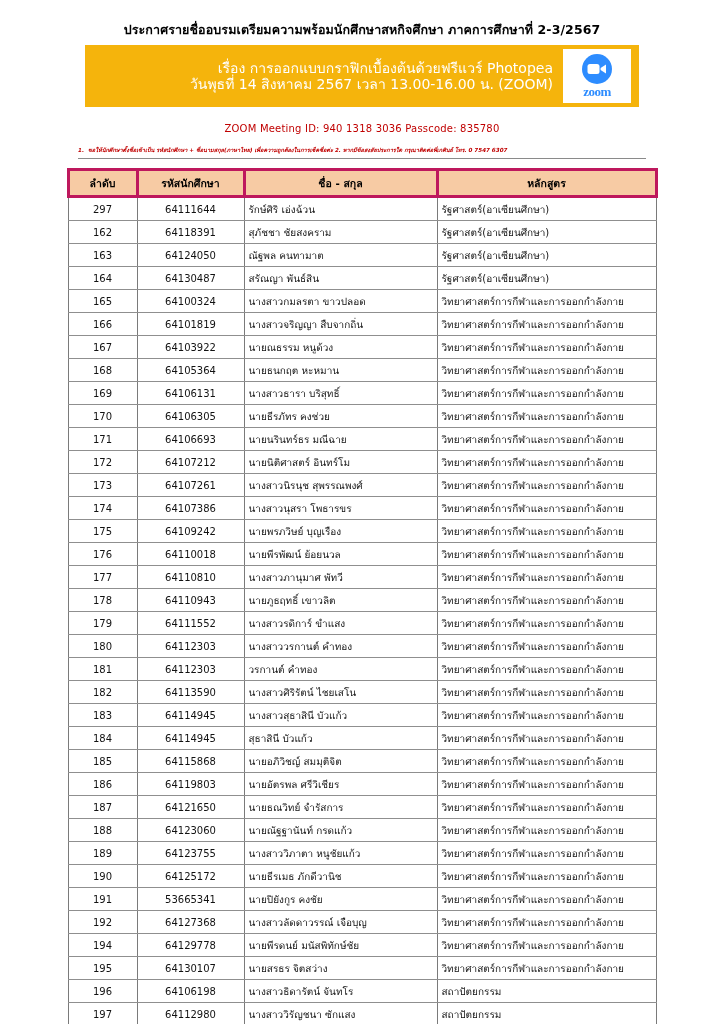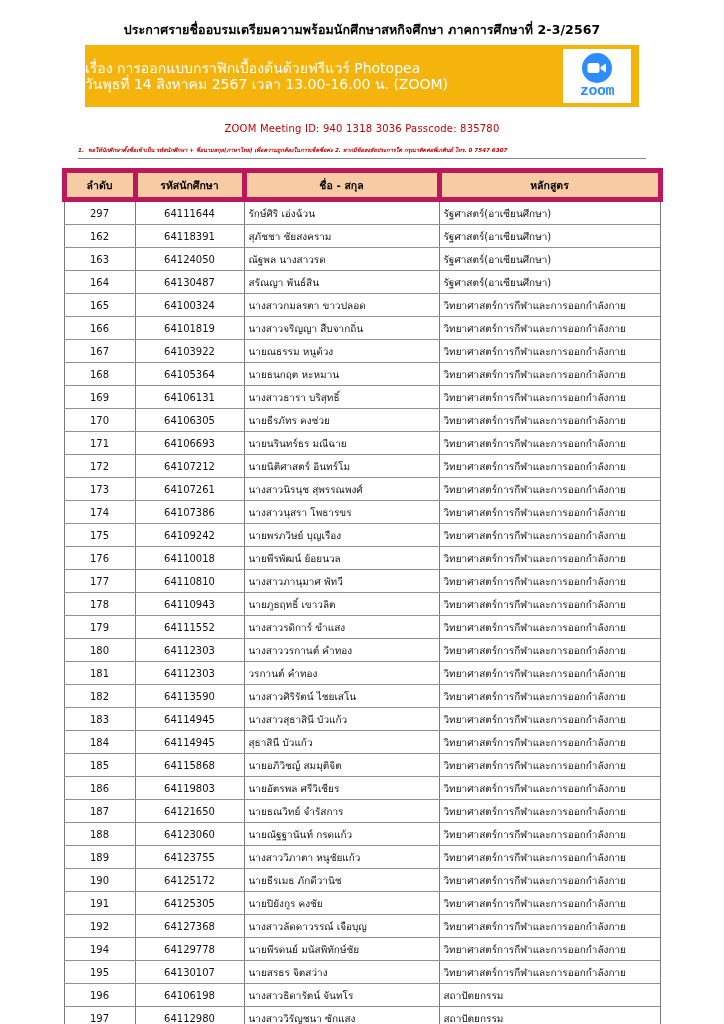--- a/index.html
+++ b/index.html
@@ -43,21 +43,21 @@
   }
   .banner-lines {
     position: absolute;
     left: 0;
     right: 86px;
     top: 0;
     bottom: 0;
     display: flex;
     flex-direction: column;
     justify-content: center;
-    align-items: flex-start;
+    align-items: flex-end;
     gap: 0;
   }
   .banner-line {
     font-size: 14px;
     color: #ffffff;
     font-weight: normal;
     line-height: 1.15;
     text-align: center;
     white-space: nowrap;
   }
@@ -78,22 +78,22 @@
   .zoom-mark {
     width: 30px;
     height: 30px;
     border-radius: 50%;
     background: #2D8CFF;
     display: flex;
     align-items: center;
     justify-content: center;
   }
   .zoom-word {
-    font-family: Liberation Mono, monospace;
-    font-size: 15px;
+    font-family: Liberation Serif, serif;
+    font-size: 13px;
     font-weight: bold;
     color: #2D8CFF;
     letter-spacing: -0.5px;
     line-height: 1;
     margin-top: 1px;
   }
 
   .meeting-line {
     text-align: center;
     color: #C00000;
@@ -126,21 +126,21 @@
 
   
   table.roster {
     margin: 9px auto 0 auto;
     width: 560px;
     border-collapse: collapse;
     table-layout: fixed;
   }
   table.roster th {
     background: #F7CBA4;
-    border: 5px solid #be185d;
+    border: 3px solid #be185d;
     font-size: 10.5px;
     font-weight: bold;
     padding: 3px 2px;
     text-align: center;
     color: #000;
     height: 18px;
   }
   table.roster td {
     border-left: 1px solid #7a7a7a;
     border-right: 1px solid #7a7a7a;
@@ -211,21 +211,21 @@
         </tr>
         <tr>
           <td class="c-no">162</td>
           <td class="c-sid">64118391</td>
           <td class="c-name">สุภัชชา ชัยสงคราม</td>
           <td class="c-prog">รัฐศาสตร์(อาเซียนศึกษา)</td>
         </tr>
         <tr>
           <td class="c-no">163</td>
           <td class="c-sid">64124050</td>
-          <td class="c-name">ณัฐพล นางสาวรด</td>
+          <td class="c-name">ณัฐพล คนทามาต</td>
           <td class="c-prog">รัฐศาสตร์(อาเซียนศึกษา)</td>
         </tr>
         <tr>
           <td class="c-no">164</td>
           <td class="c-sid">64130487</td>
           <td class="c-name">สรัณญา พันธ์สิน</td>
           <td class="c-prog">รัฐศาสตร์(อาเซียนศึกษา)</td>
         </tr>
         <tr>
           <td class="c-no">165</td>
@@ -378,21 +378,21 @@
           <td class="c-prog">วิทยาศาสตร์การกีฬาและการออกกำลังกาย</td>
         </tr>
         <tr>
           <td class="c-no">190</td>
           <td class="c-sid">64125172</td>
           <td class="c-name">นายธีรเมธ ภักดีวานิช</td>
           <td class="c-prog">วิทยาศาสตร์การกีฬาและการออกกำลังกาย</td>
         </tr>
         <tr>
           <td class="c-no">191</td>
-          <td class="c-sid">64125305</td>
+          <td class="c-sid">53665341</td>
           <td class="c-name">นายปิยังกูร คงชัย</td>
           <td class="c-prog">วิทยาศาสตร์การกีฬาและการออกกำลังกาย</td>
         </tr>
         <tr>
           <td class="c-no">192</td>
           <td class="c-sid">64127368</td>
           <td class="c-name">นางสาวลัดดาวรรณ์ เจือบุญ</td>
           <td class="c-prog">วิทยาศาสตร์การกีฬาและการออกกำลังกาย</td>
         </tr>
         <tr>

